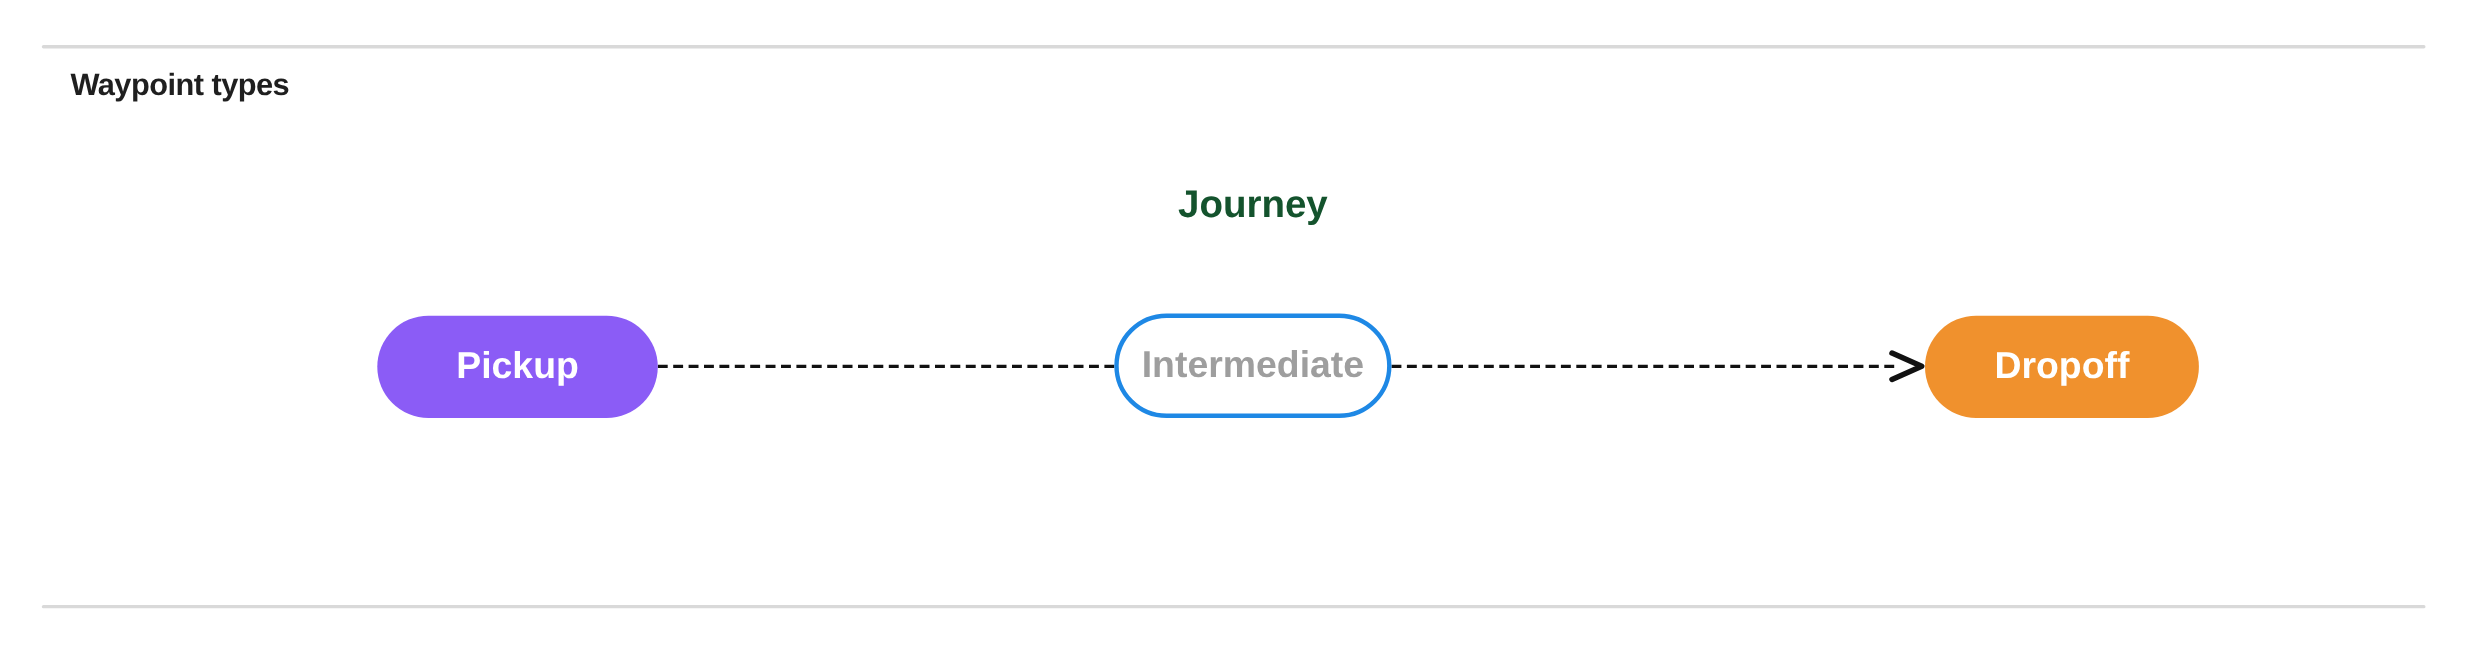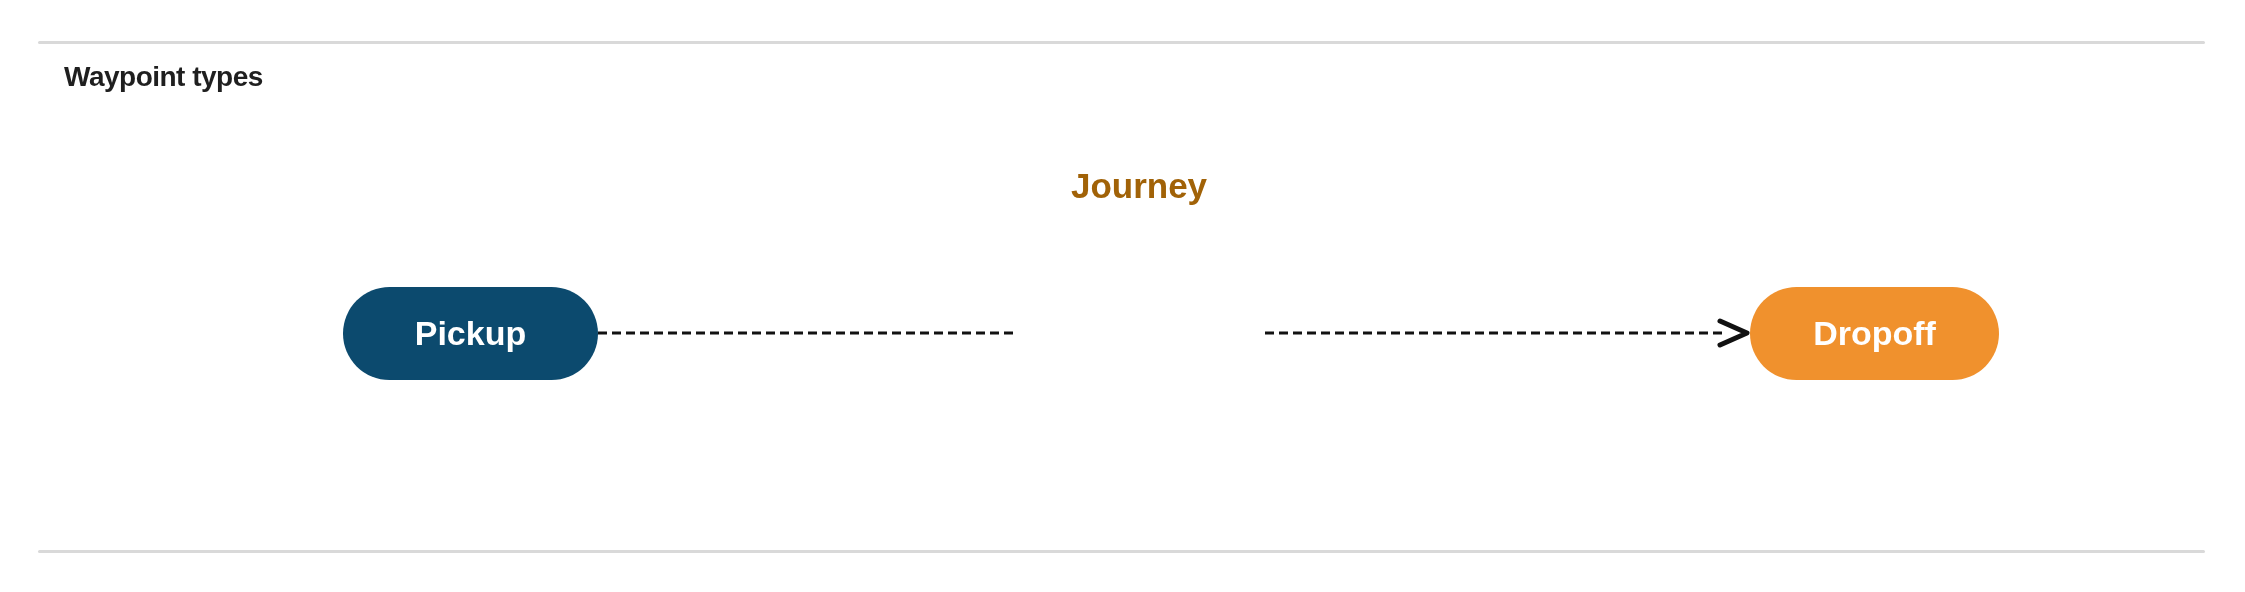--- a/index.html
+++ b/index.html
@@ -81,32 +81,35 @@
 </style>
 </head>
 <body>
 
 <div class="divider divider-top" style="background-color: rgb(217, 217, 217);"></div>
 
 <h2 class="section-title" style="color: rgb(31, 31, 31);">Waypoint types</h2>
 
 <div class="diagram">
 
-  <div class="diagram-title" style="color: #a16207;">Journey</div>
+  <div class="diagram-title" style="color: #14532d;">Journey</div>
 
   <svg class="connectors" viewBox="0 0 2245 592" xmlns="http://www.w3.org/2000/svg">
     <line x1="598" y1="333" x2="1013" y2="333" stroke-width="3" stroke-dasharray="9 5" stroke="#111111"></line>
     <line x1="1265" y1="333" x2="1722" y2="333" stroke-width="3" stroke-dasharray="9 5" stroke="#111111"></line>
     <path d="M1720 321 L1747 333 L1720 345" fill="none" stroke-width="5" stroke-linecap="round" stroke-linejoin="round" stroke="#111111"></path>
   </svg>
 
-  <div class="node node-pickup" style="background-color: #0c4a6e;">
+  <div class="node node-pickup" style="background-color: #8b5cf6;">
     <span>Pickup</span>
   </div>
 
+  <div class="node node-intermediate" style="border-color: rgb(30, 136, 229);">
+    <span style="color: rgb(158, 158, 158);">Intermediate</span>
+  </div>
 
   <div class="node node-dropoff" style="background-color: rgb(240, 145, 45);">
     <span>Dropoff</span>
   </div>
 
 </div>
 
 <div class="divider divider-bottom" style="background-color: rgb(217, 217, 217);"></div>
 
 </body></html>

